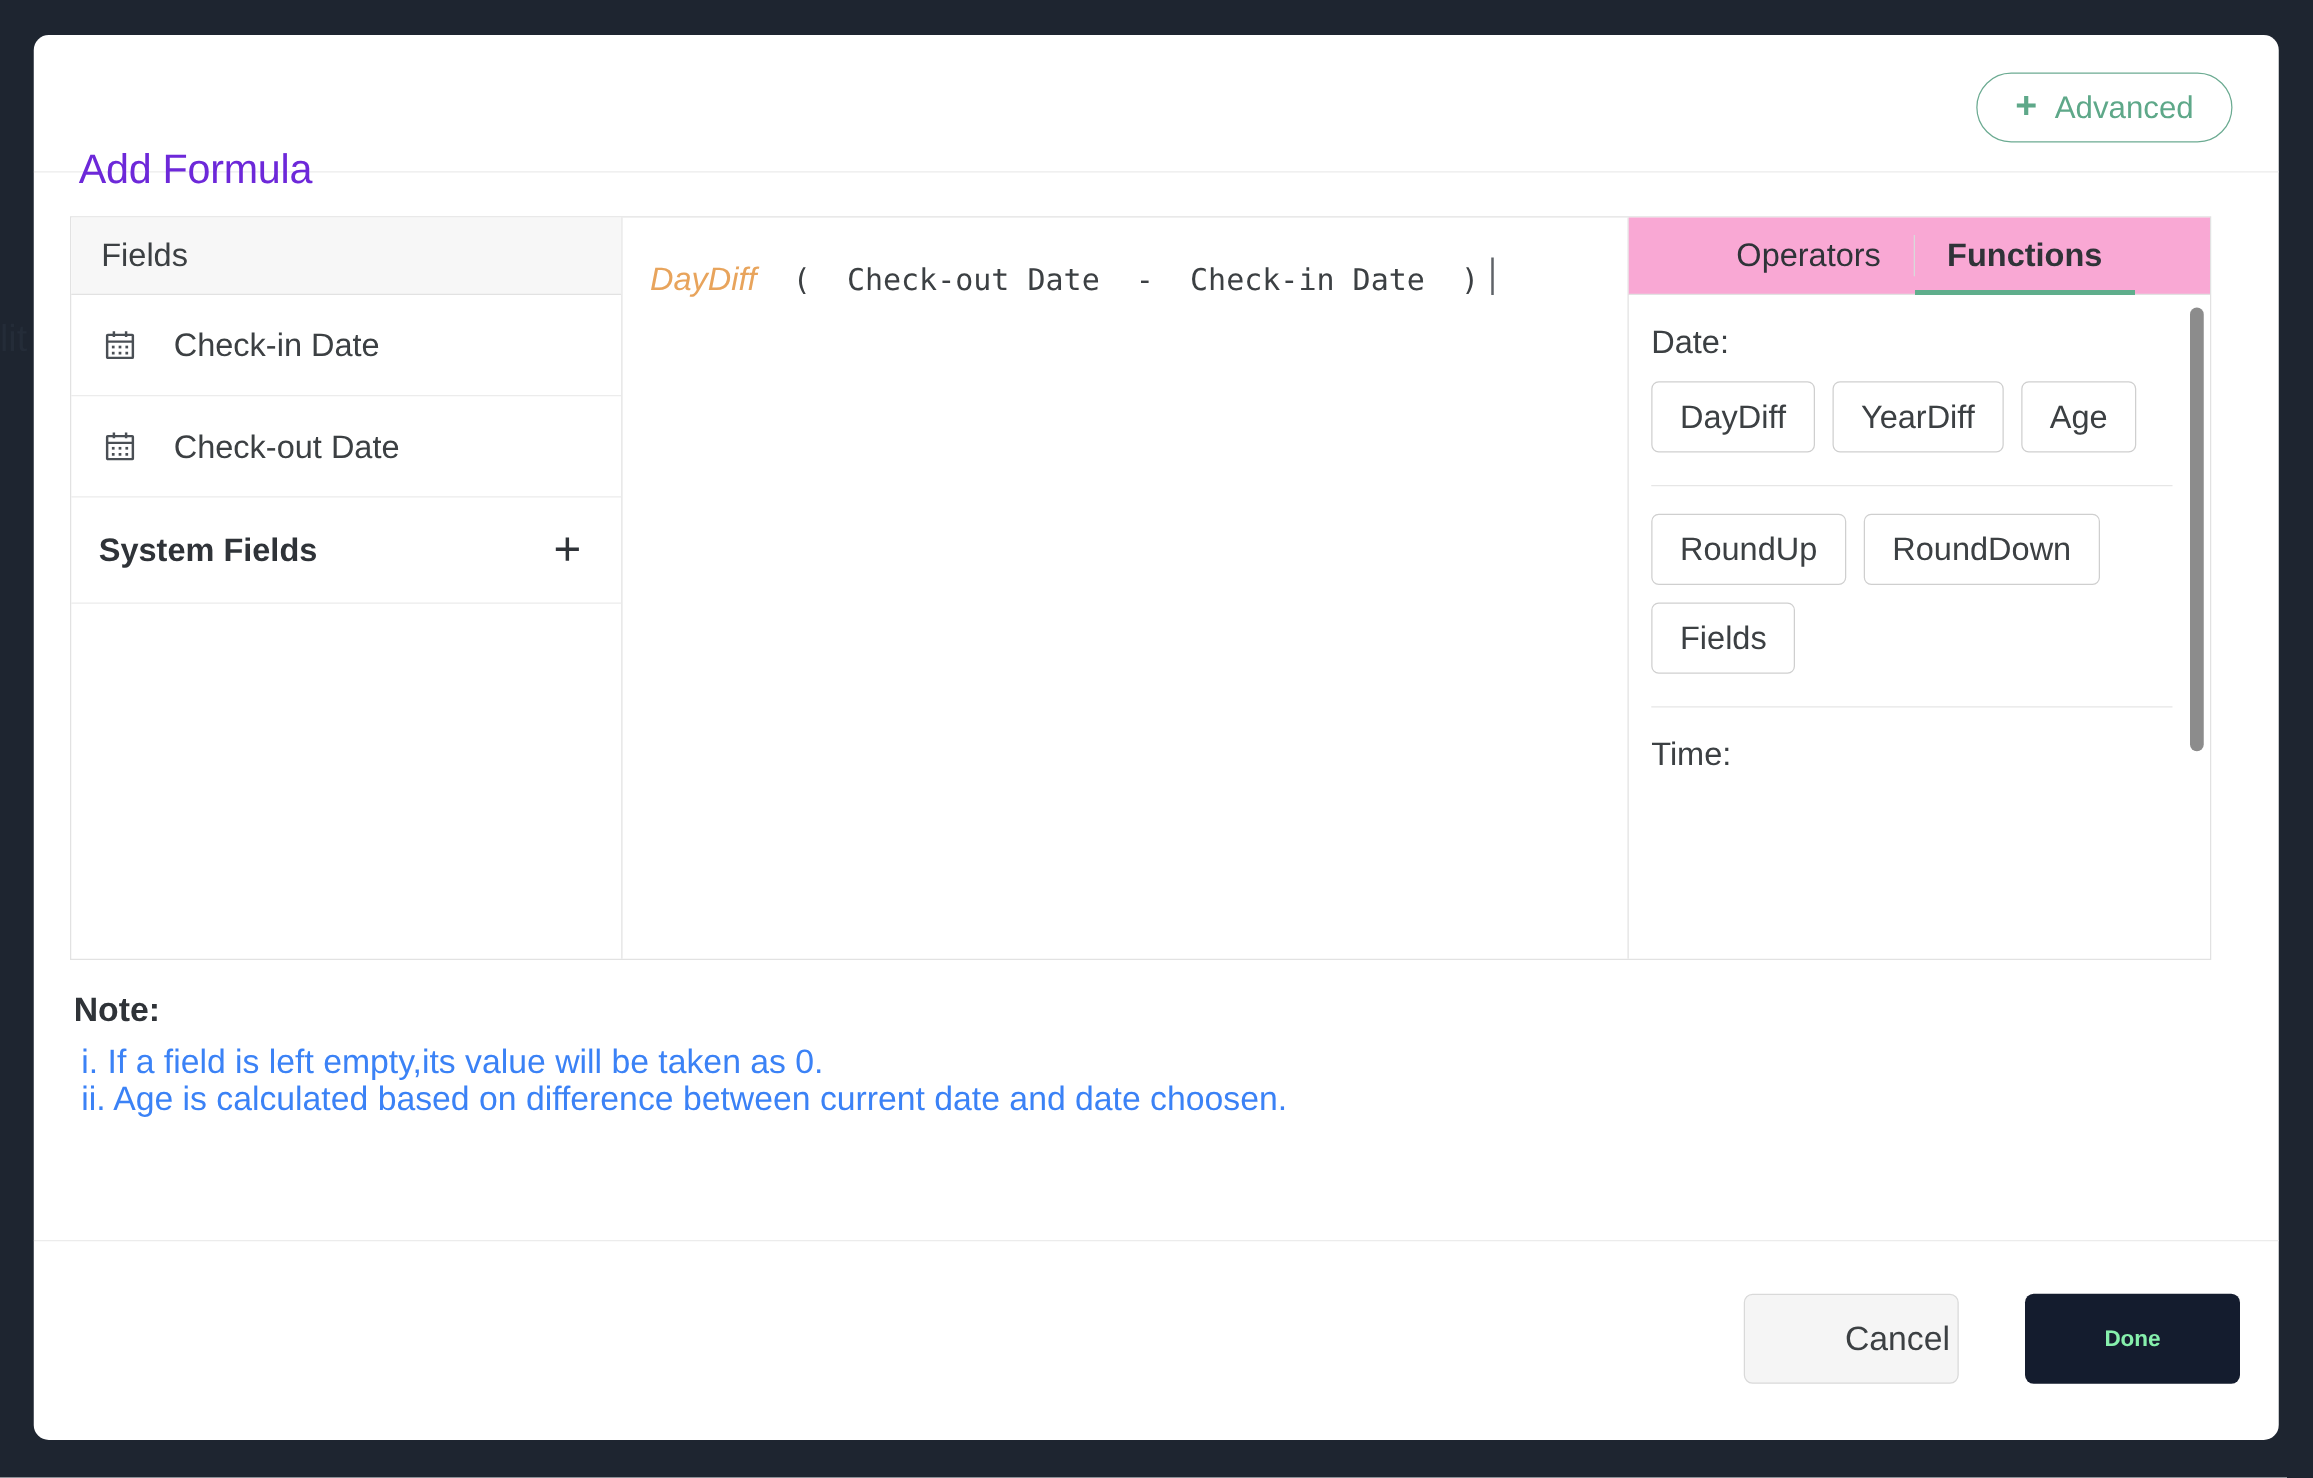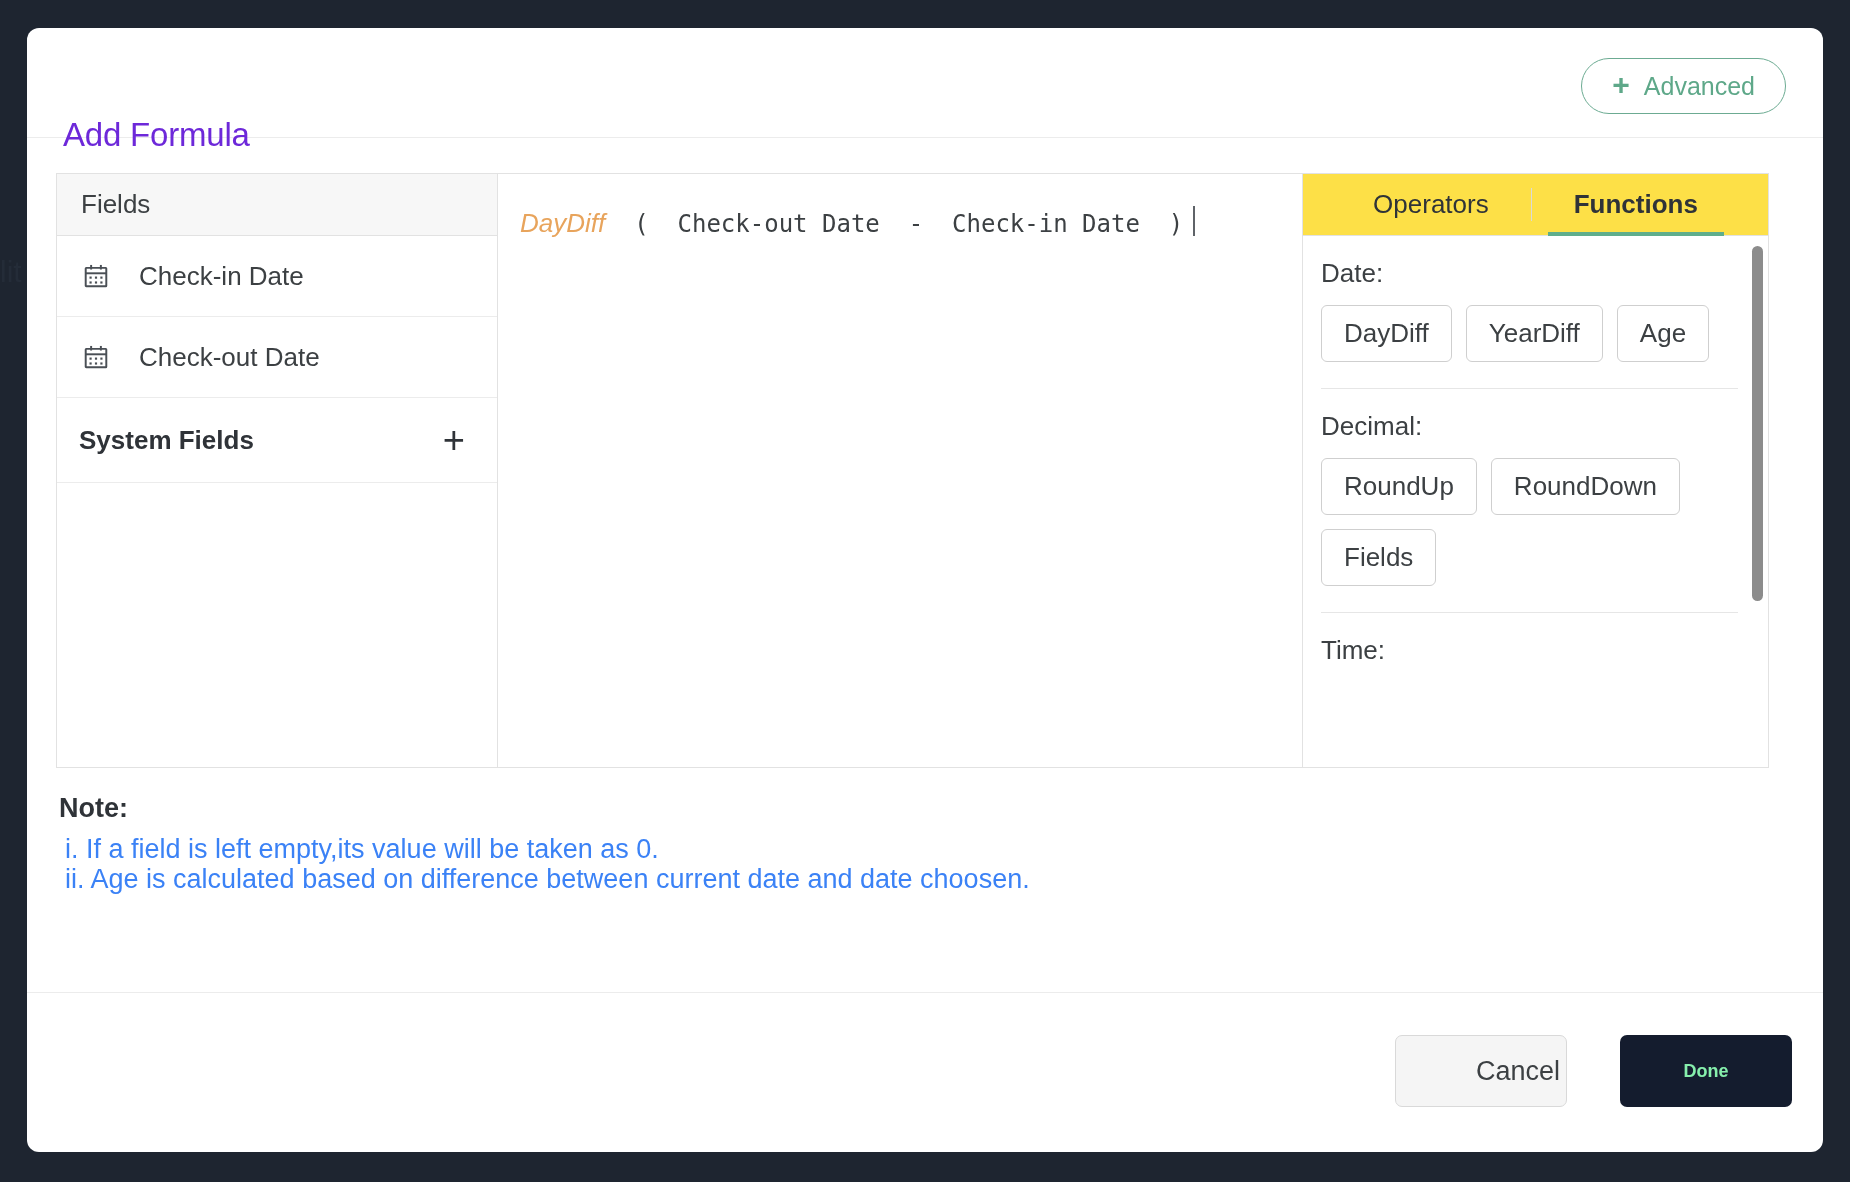--- a/index.html
+++ b/index.html
@@ -164,22 +164,22 @@
     top: 4px;
   }
 
   
   .tabs {
     height: 62px;
     border-bottom: 1px solid #e2e2e2;
     display: flex;
     align-items: stretch;
     justify-content: center;
-    gap: 16px;
-    background: #fde047;
+    gap: 0;
+    background: #f9a8d4;
   }
   .tab {
     display: flex;
     align-items: center;
     justify-content: center;
     font-size: 26px;
     color: #2f3338;
     padding: 0 26px;
     cursor: pointer;
     position: relative;
@@ -382,21 +382,20 @@
         <div class="side-content">
           <div class="group-label">Date:</div>
           <div class="btn-grid">
             <button class="fn-btn">DayDiff</button>
             <button class="fn-btn">YearDiff</button>
             <button class="fn-btn">Age</button>
           </div>
 
           <div class="group-divider"></div>
 
-          <div class="group-label">Decimal:</div>
           <div class="btn-grid">
             <button class="fn-btn">RoundUp</button>
             <button class="fn-btn">RoundDown</button>
             <button class="fn-btn">Fields</button>
           </div>
 
           <div class="group-divider"></div>
 
           <div class="group-label">Time:</div>
         </div>

